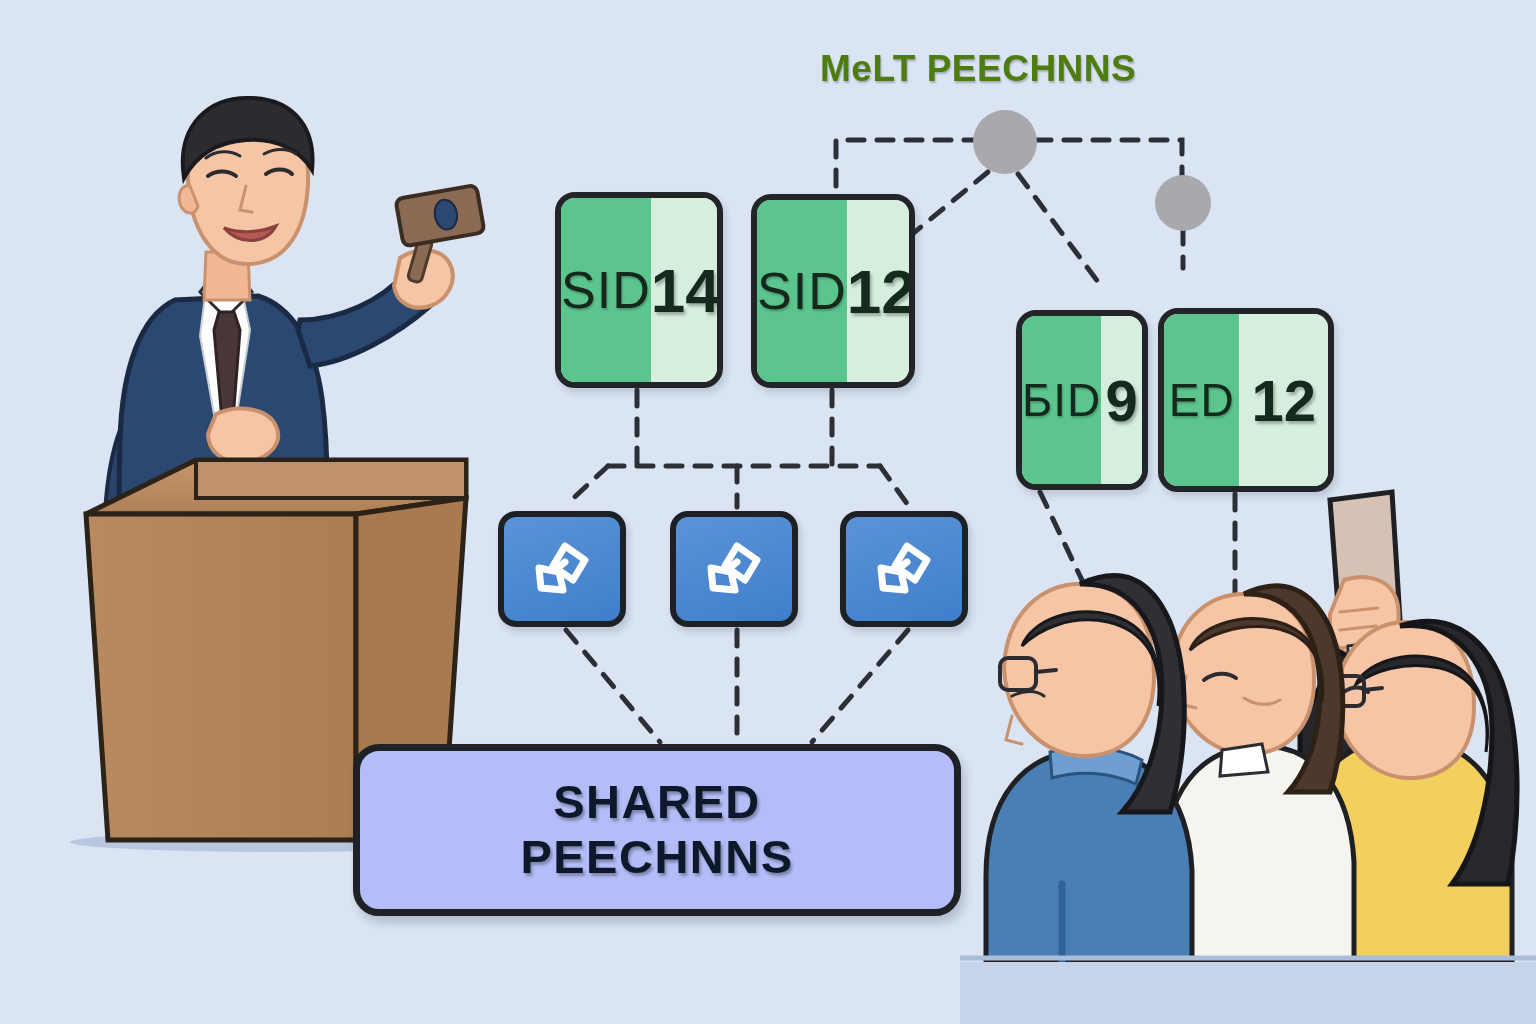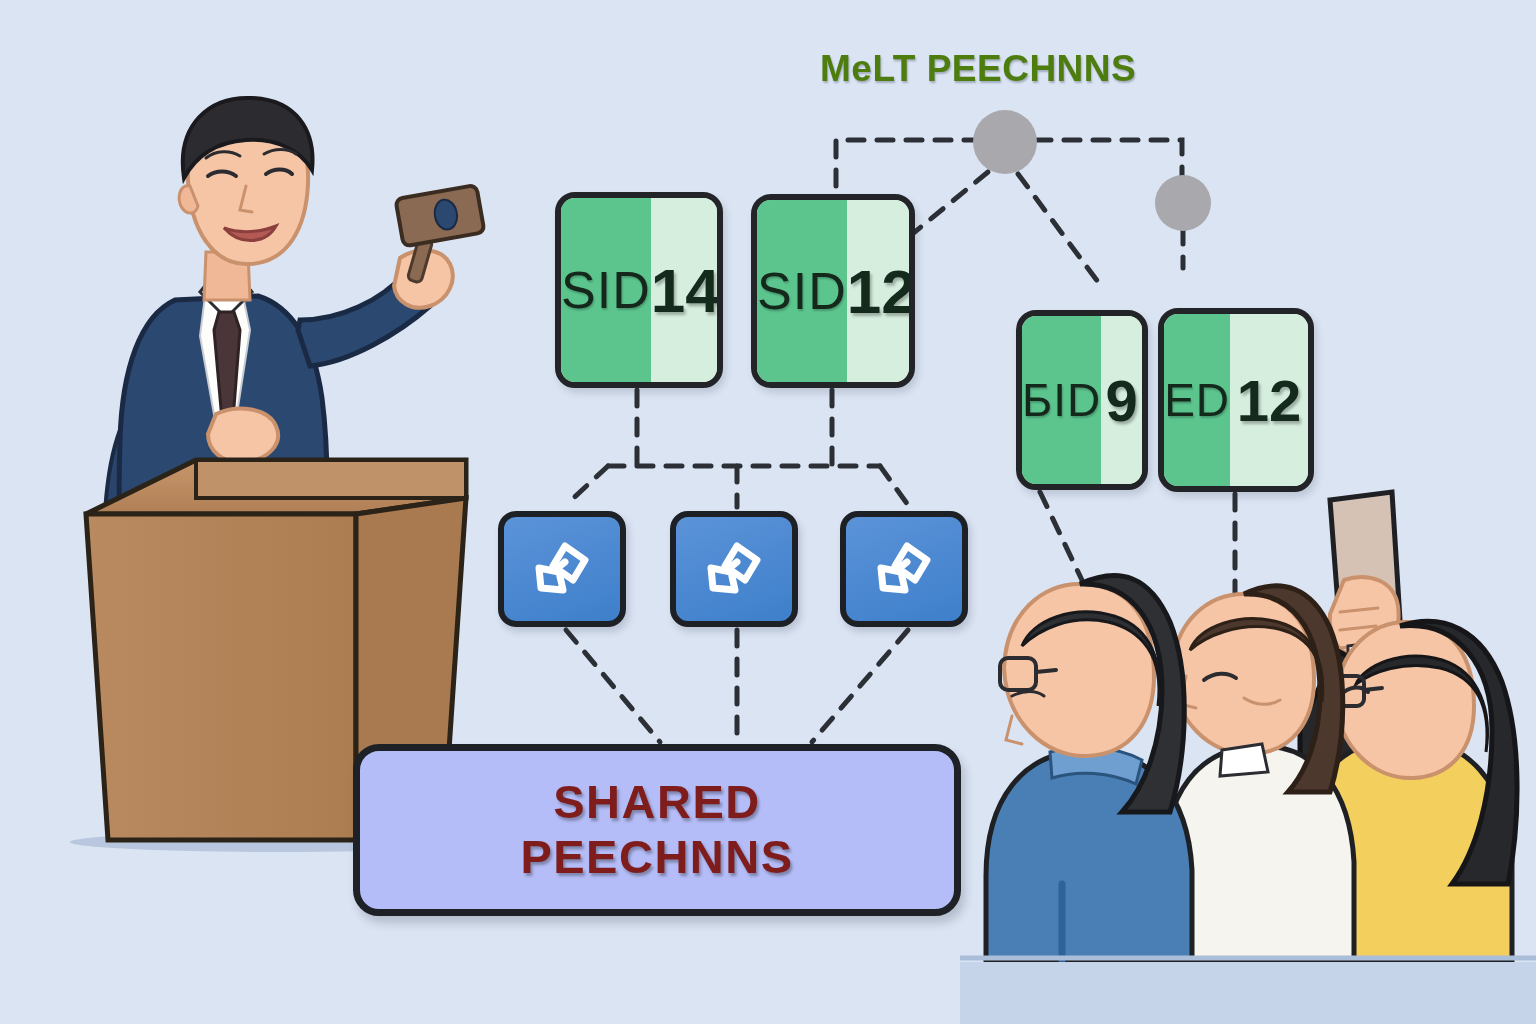--- a/index.html
+++ b/index.html
@@ -61,21 +61,21 @@
     font-size: 62px;
     font-weight: 700;
     color: #142a1d;
     text-shadow: 2px 3px 3px rgba(0,0,0,0.28);
   }
 
   
   #card-0 { left: 555px; top: 192px; width: 168px; height: 196px; }
   #card-1 { left: 751px; top: 194px; width: 164px; height: 194px; }
   #card-2 { left: 983px; top: 310px; width: 132px; height: 180px; margin-left: 33px; }
-  #card-3 { left: 1158px; top: 308px; width: 156px; height: 184px; }
+  #card-3 { left: 1158px; top: 308px; width: 176px; height: 184px; }
   #card-2 .card-head span, #card-3 .card-head span { font-size: 46px; }
   #card-2 .card-body span, #card-3 .card-body span { font-size: 58px; }
 
   
   .chain-node {
     position: absolute;
     width: 128px;
     height: 116px;
     border: 6px solid #1d2024;
     border-radius: 18px;
@@ -106,21 +106,21 @@
     display: flex;
     flex-direction: column;
     align-items: center;
     justify-content: center;
     gap: 2px;
   }
   #sequencer .seq-line {
     font-size: 47px;
     font-weight: 800;
     letter-spacing: 1.5px;
-    color: #7f1d1d;
+    color: #0f172a;
     text-shadow: 2px 3px 3px rgba(0,0,0,0.3);
     line-height: 1.12;
   }
 
   
   #top-title {
     position: absolute;
     left: 820px;
     top: 48px;
     width: 390px;

